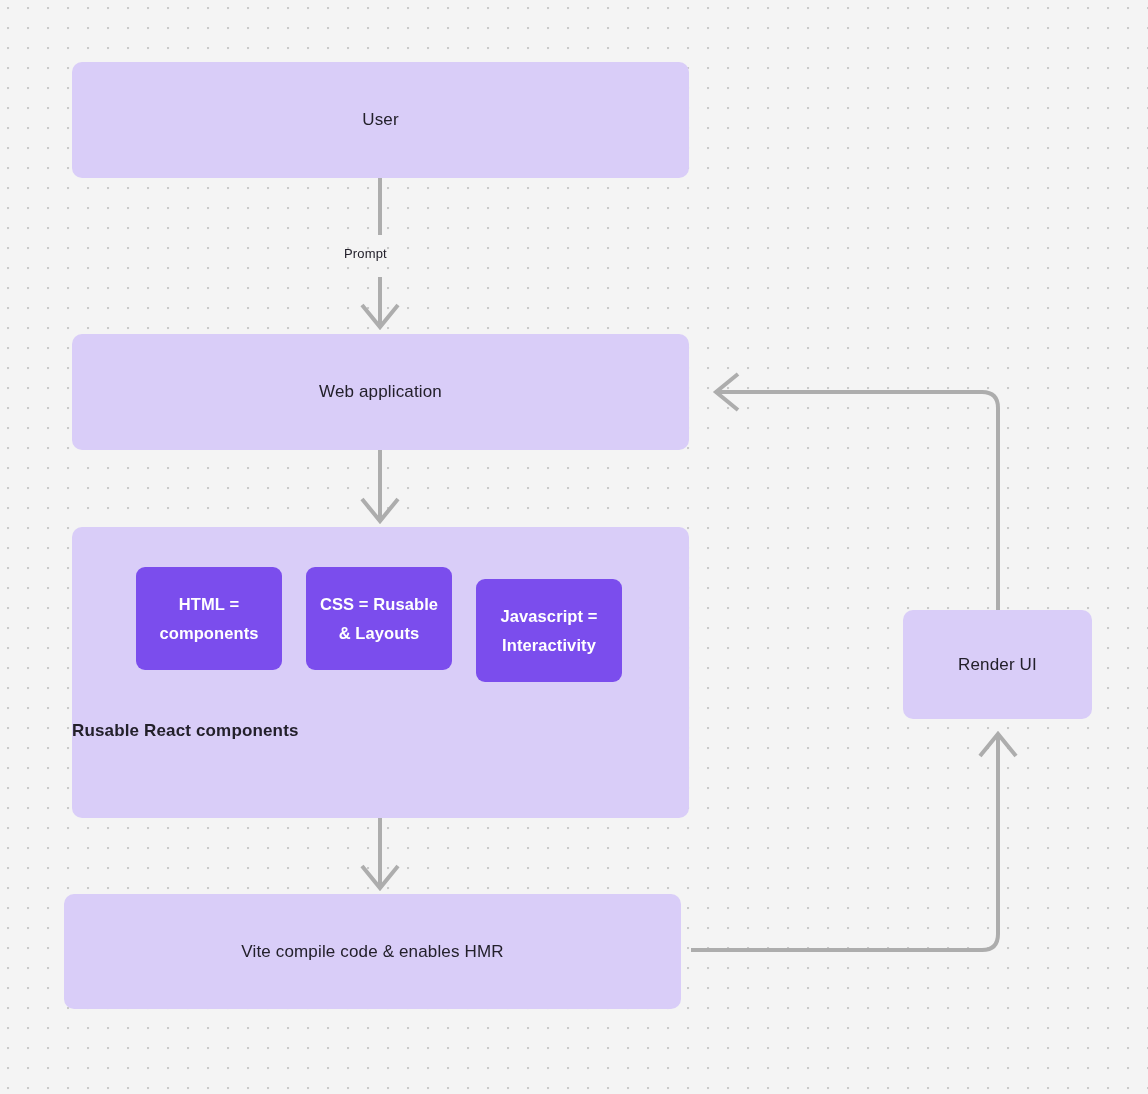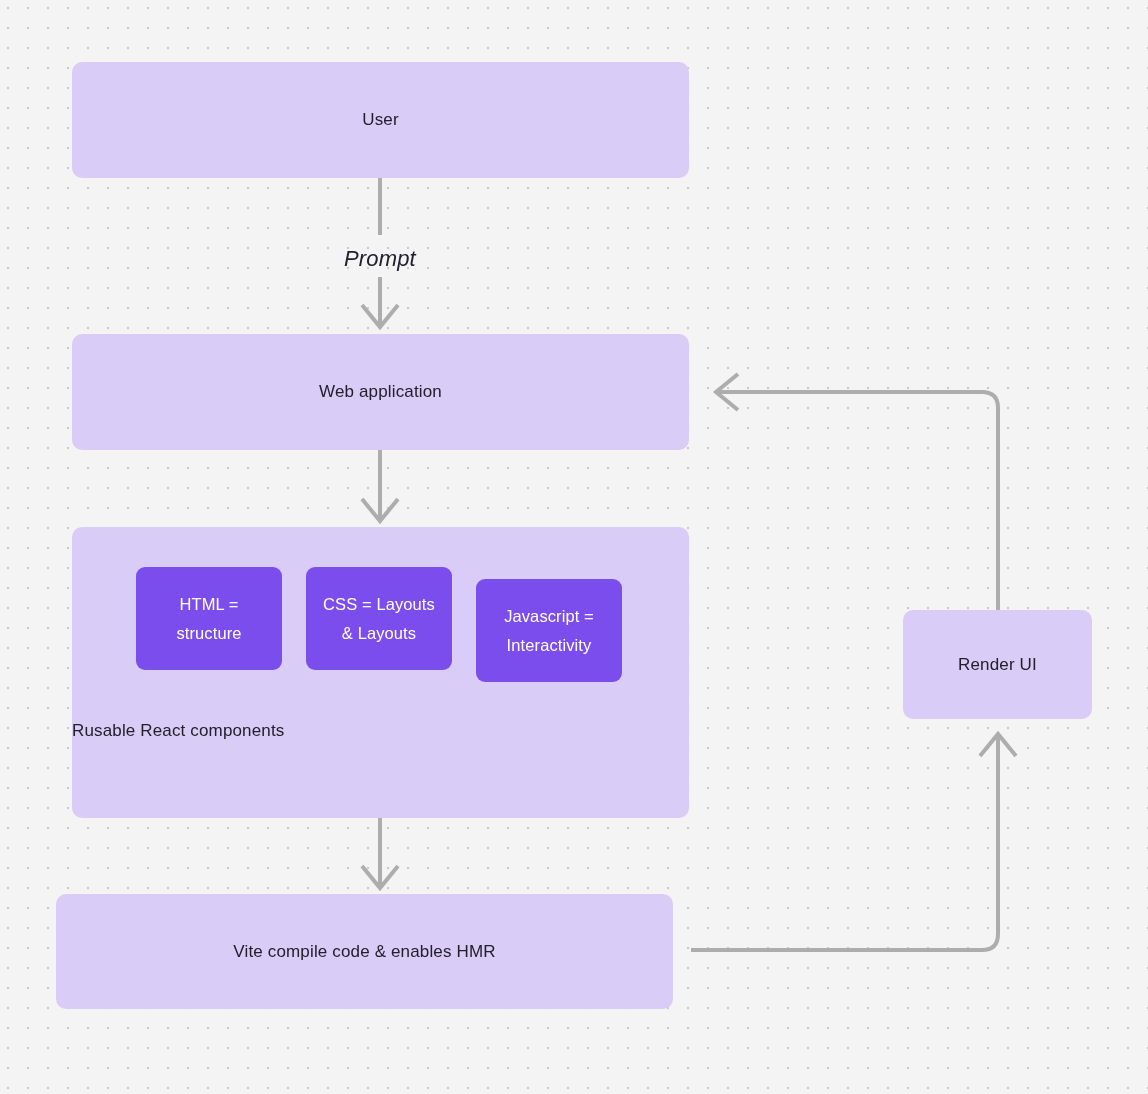--- a/index.html
+++ b/index.html
@@ -37,20 +37,21 @@
   .node-lilac {
     background: #d9cdf8;
     color: #23202b;
     font-size: 17px;
     font-weight: 400;
     letter-spacing: 0.15px;
   }
 
   .node-group {
     display: block;
+    font-weight: bold;
   }
 
   .chip {
     position: absolute;
     box-sizing: border-box;
     background: #7b4ded;
     color: #ffffff;
     border-radius: 9px;
     display: flex;
     align-items: center;
@@ -67,26 +68,25 @@
     width: 100%;
     left: 0;
     text-align: left;
     font-size: 17px;
     color: #23202b;
     letter-spacing: 0.15px;
   }
 
   .edge-label {
     position: absolute;
-    font-size: 22px;
+    font-size: 13px;
     color: #23202b;
     background: transparent;
     letter-spacing: 0.15px;
     white-space: nowrap;
-    font-style: italic;
   }
 
   svg.edges {
     position: absolute;
     left: 0;
     top: 0;
     width: 1148px;
     height: 1094px;
     pointer-events: none;
   }
@@ -136,39 +136,39 @@
   <div class="edge-label" style="left:344px; top:246px;">Prompt</div>
 
   <div class="node node-lilac" style="left:72px; top:334px; width:617px; height:116px;text-align:center;">
     <span>Web application</span>
   </div>
 
   <div class="node node-lilac node-group" style="left:72px; top:527px; width:617px; height:291px;">
     <div class="chip" style="left:64px; top:40px; width:146px; height:103px;">
       <span>
         <span>HTML =</span><br>
-        <span>structure</span>
+        <span>components</span>
       </span>
     </div>
     <div class="chip" style="left:234px; top:40px; width:146px; height:103px;">
       <span>
-        <span>CSS = Layouts</span><br>
+        <span>CSS = Rusable</span><br>
         <span>&amp; Layouts</span>
       </span>
     </div>
     <div class="chip" style="left:404px; top:40px; width:146px; height:103px;margin-top:12px;">
       <span>
         <span>Javascript =</span><br>
         <span>Interactivity</span>
       </span>
     </div>
     <div class="group-caption" style="top:194px;">Rusable React components</div>
   </div>
 
-  <div class="node node-lilac" style="left:56px; top:894px; width:617px; height:115px;">
+  <div class="node node-lilac" style="left:64px; top:894px; width:617px; height:115px;">
     <span>Vite compile code &amp; enables HMR</span>
   </div>
 
   <div class="node node-lilac" style="left:903px; top:610px; width:189px; height:109px;">
     <span>Render UI</span>
   </div>
 
 </div>
 
 </body></html>

